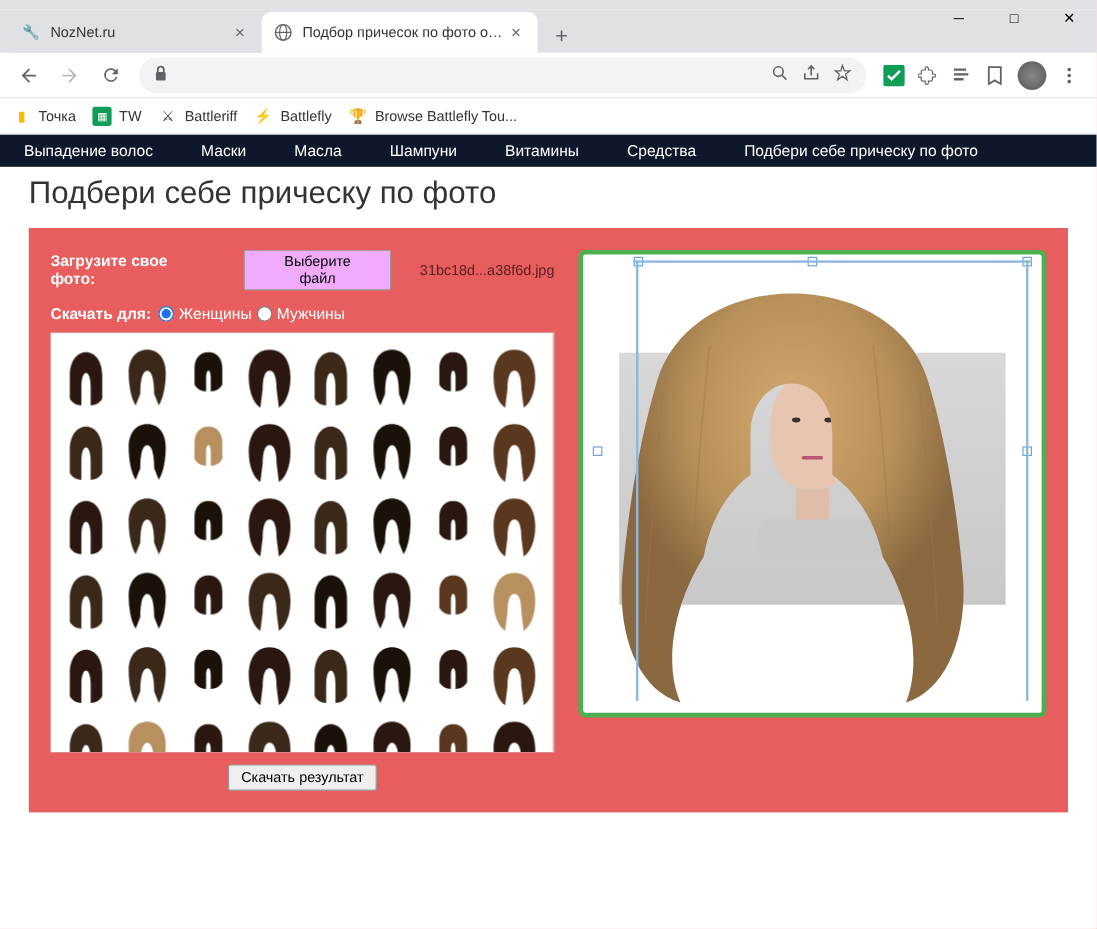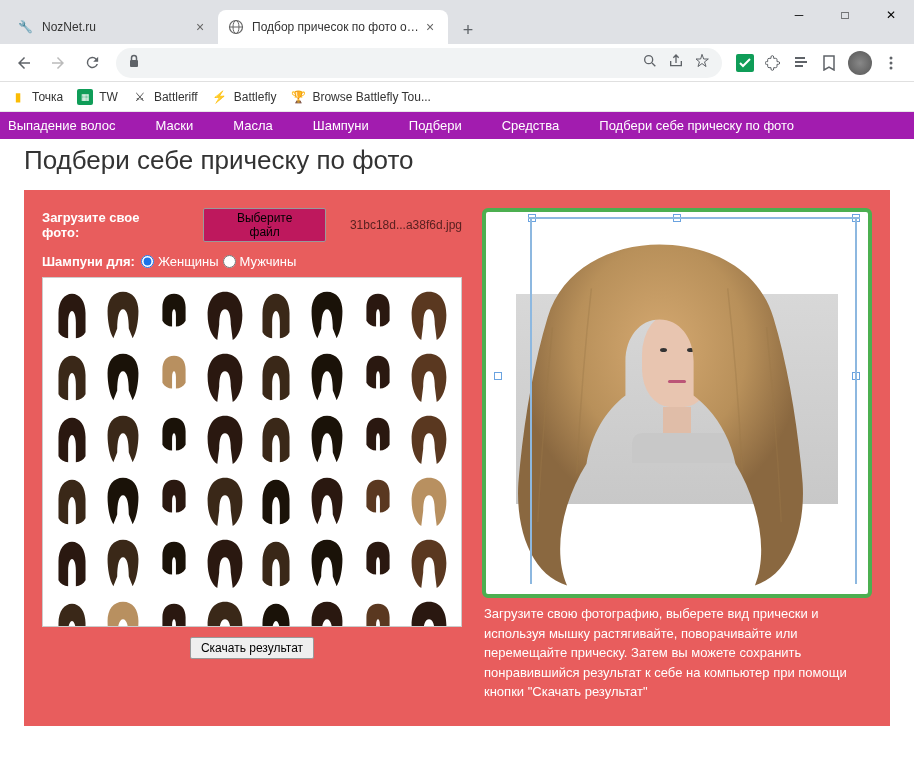--- a/index.html
+++ b/index.html
@@ -23,31 +23,31 @@
 .url-domain{color:#202124}
 .url-path{color:#6e6e6e}
 .omni-icons{margin-left:auto;display:flex;gap:10px;color:#5f6368;font-size:14px}
 .ext-icons{display:flex;gap:10px;align-items:center;padding:0 6px}
 .ext-icon{width:18px;height:18px;display:flex;align-items:center;justify-content:center;color:#5f6368;cursor:pointer}
 .avatar{width:24px;height:24px;border-radius:50%;background:radial-gradient(circle,#888,#555)}
 .bookmarks{height:30px;background:#fff;display:flex;align-items:center;padding:0 10px;gap:14px;border-bottom:1px solid #e8e8e8}
 .bookmark{display:flex;align-items:center;gap:6px;font-size:12px;color:#333;cursor:pointer}
 .bk-icon{width:16px;height:16px;display:flex;align-items:center;justify-content:center;font-size:12px}
 .content{height:662px;overflow:auto;background:#fff}
-.navbar{background:#a21caf;color:#fff;padding:4px 8px;font-size:13px}
+.navbar{background:#0f172a;color:#fff;padding:4px 20px;font-size:13px}
 .navbar-row{display:flex;gap:40px;padding:2px 0}
 .navbar a{color:#fff;text-decoration:none;cursor:pointer}
 .breadcrumb{padding:18px 24px 4px;font-size:11px;color:#888}
 .breadcrumb a{color:#888;cursor:pointer}
 .page-title{font-size:26px;color:#333;padding:6px 24px 14px;font-weight:normal}
 .app{margin:0 24px;background:#e85d5d;padding:18px;display:flex;gap:20px}
 .left{flex:0 0 420px;color:#fff;font-size:13px}
 .upload-row{display:flex;align-items:center;gap:24px;margin-bottom:12px}
 .upload-label{font-weight:bold}
-.file-btn{background:#be185d;color:#000;border:1px solid #999;padding:2px 16px;font-size:12px;cursor:pointer;border-radius:2px}
+.file-btn{background:#f0abfc;color:#000;border:1px solid #999;padding:2px 16px;font-size:12px;cursor:pointer;border-radius:2px}
 .filename{color:#5a2020;font-size:12px}
 .gender-row{display:flex;align-items:center;gap:4px;margin-bottom:8px;font-size:13px}
 .gender-label{font-weight:bold;margin-right:2px}
 .radio{accent-color:#1a73e8}
 .hair-grid{background:#fff;height:350px;overflow-y:scroll;padding:6px;display:grid;grid-template-columns:repeat(8,1fr);gap:2px;border:1px solid #ccc}
 .hair-item{width:46px;height:60px;display:flex;align-items:center;justify-content:center;cursor:pointer}
 .download-btn{display:block;margin:10px auto 0;background:#efefef;color:#000;border:1px solid #999;padding:3px 10px;font-size:12px;cursor:pointer;border-radius:2px}
 .right{flex:1}
 .preview-wrap{border:4px solid #4caf50;border-radius:6px;background:#fff;height:390px;position:relative;overflow:hidden}
 .photo{position:absolute;top:82px;left:30px;right:30px;height:210px;background:linear-gradient(#d8d8d8,#c8c8c8)}
@@ -191,36 +191,36 @@
     </div>
 </div>
 
 <div class="content">
   <div class="navbar">
     <div class="navbar-row" id="nav-row1">
         <a>Выпадение волос</a>
         <a>Маски</a>
         <a>Масла</a>
         <a>Шампуни</a>
-        <a>Подбери</a>
+        <a>Витамины</a>
         <a>Средства</a>
         <a>Подбери себе прическу по фото</a>
       </div>
   </div>
   <h1 class="page-title">Подбери себе прическу по фото</h1>
 
   <div class="app">
     <div class="left">
       <div class="upload-row">
         <span class="upload-label">Загрузите свое фото:</span>
         <button class="file-btn">Выберите файл</button>
         <span class="filename">31bc18d...a38f6d.jpg</span>
       </div>
       <div class="gender-row">
-        <span class="gender-label">Шампуни для:</span>
+        <span class="gender-label">Скачать для:</span>
         <input type="radio" class="radio" checked="" style="">
           <span>Женщины</span>
         <input type="radio" class="radio" style="">
           <span>Мужчины</span>
       </div>
       <div class="hair-grid" id="hair-grid">
           <div class="hair-item">
             <svg class="hair-svg" viewBox="0 0 44 58">
               <path d="M22 8C14 8 8 16 8 28L8 48C10 52 14 54 18 54L18 38C18 30 20 26 22 26C24 26 26 30 26 38L26 54C30 54 34 52 36 48L36 28C36 16 30 8 22 8Z" fill="#2a1810"></path>
             </svg>
@@ -488,16 +488,15 @@
         </svg>
         <div class="sel-handle h-tl"></div>
         <div class="sel-handle h-tm"></div>
         <div class="sel-handle h-tr"></div>
         <div class="sel-handle h-ml"></div>
         <div class="sel-handle h-mr"></div>
         <div class="sel-line sl-top"></div>
         <div class="sel-line sl-left"></div>
         <div class="sel-line sl-right"></div>
       </div>
-      <div class="instructions">Загрузите свою фотографию, выберете вид прически и используя мышку растягивайте, поворачивайте или перемещайте прическу. Затем вы можете сохранить понравившийся результат к себе на компьютер при помощи кнопки "Скачать результат"</div>
     </div>
   </div>
 </div>
 
 </body></html>

